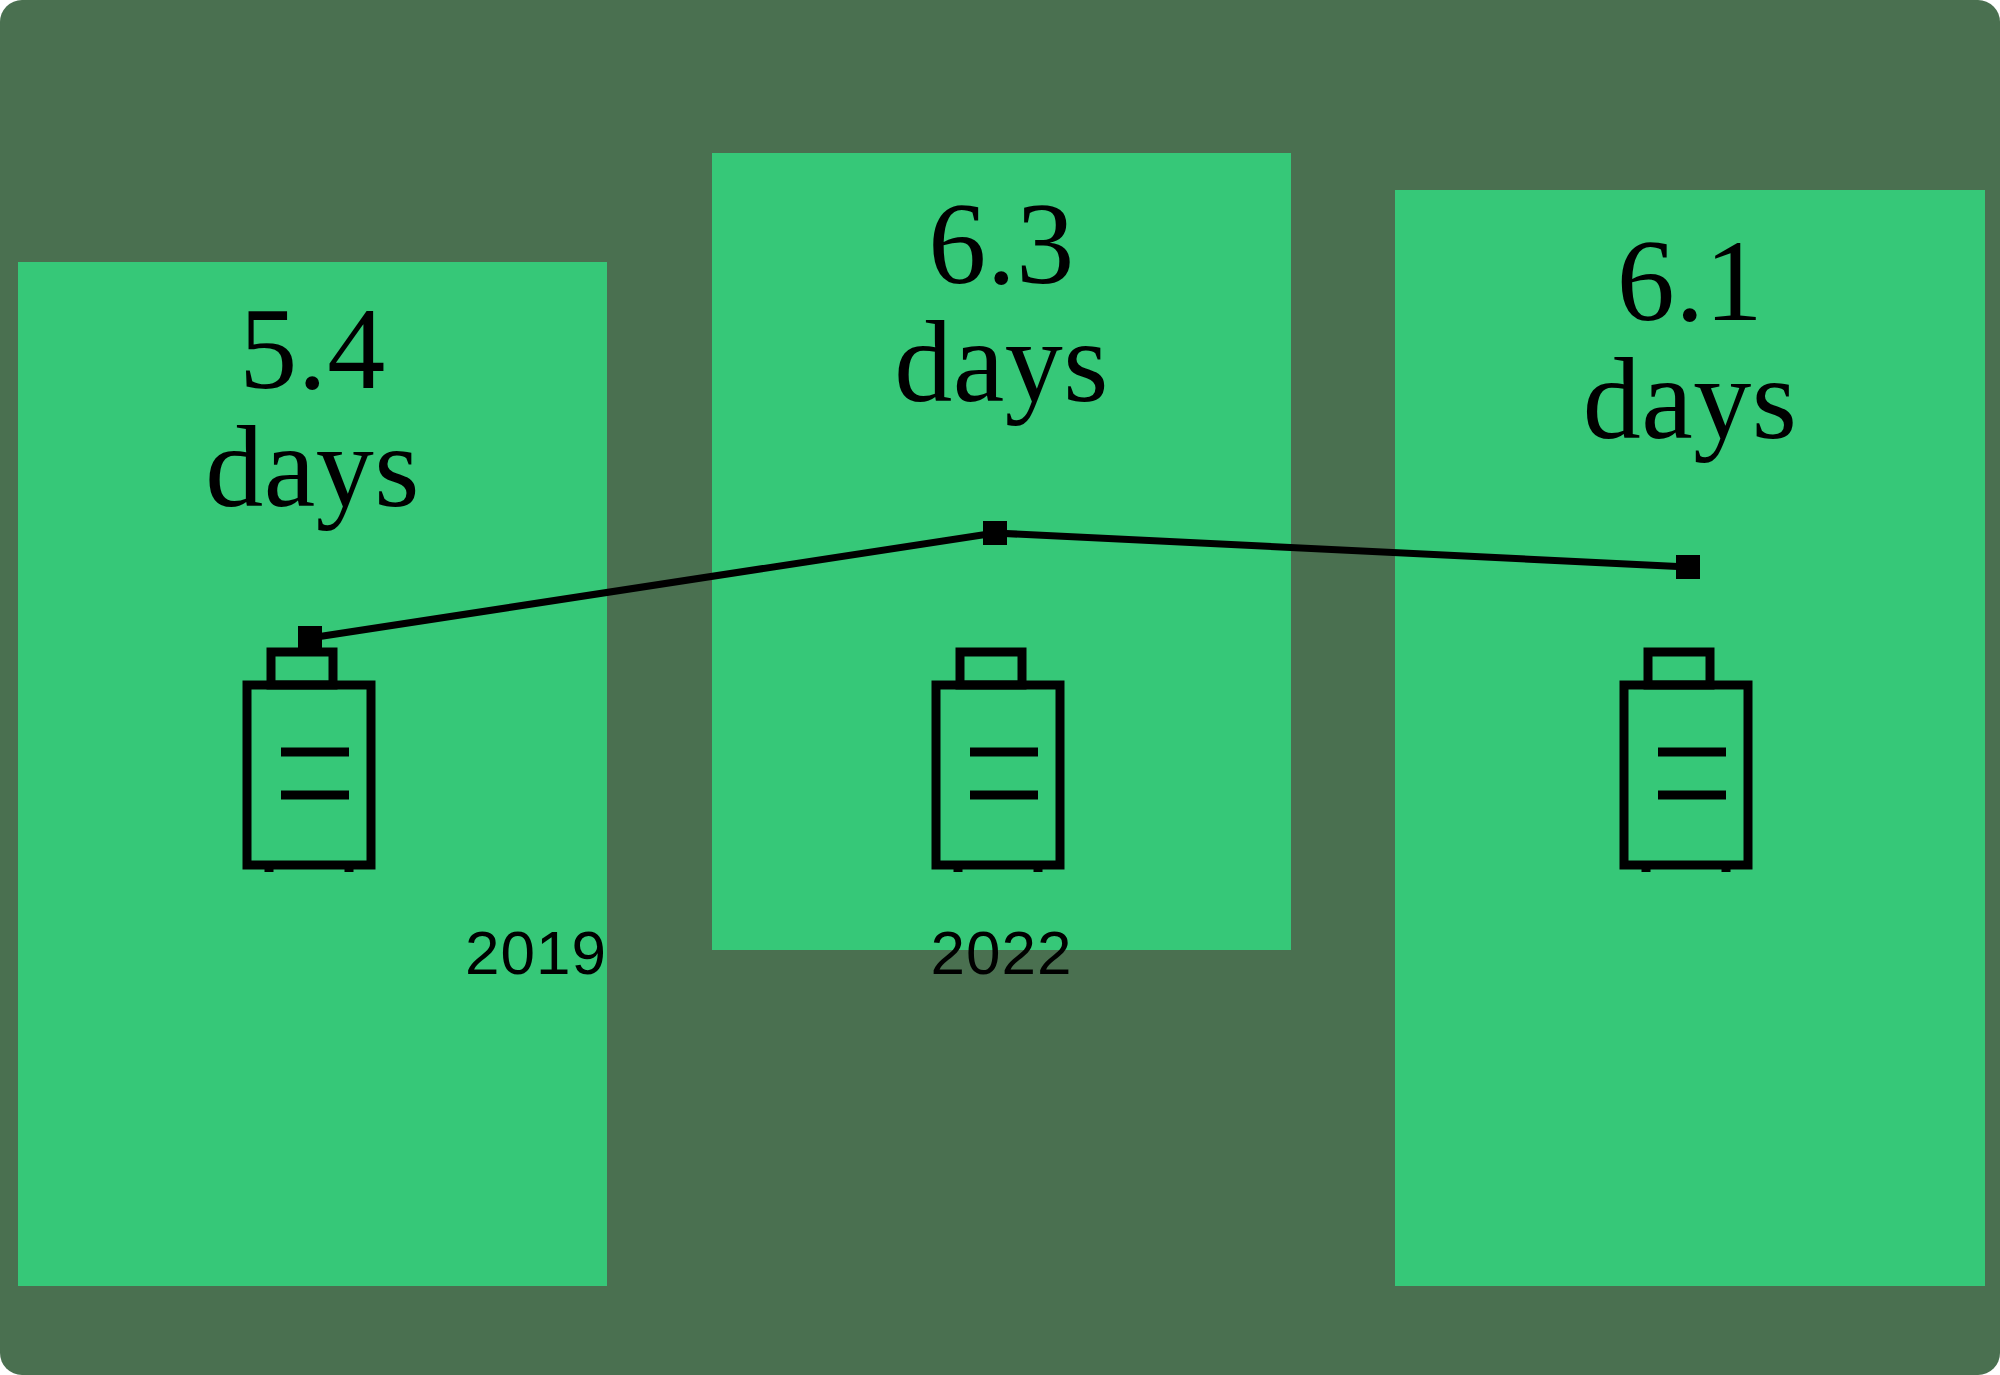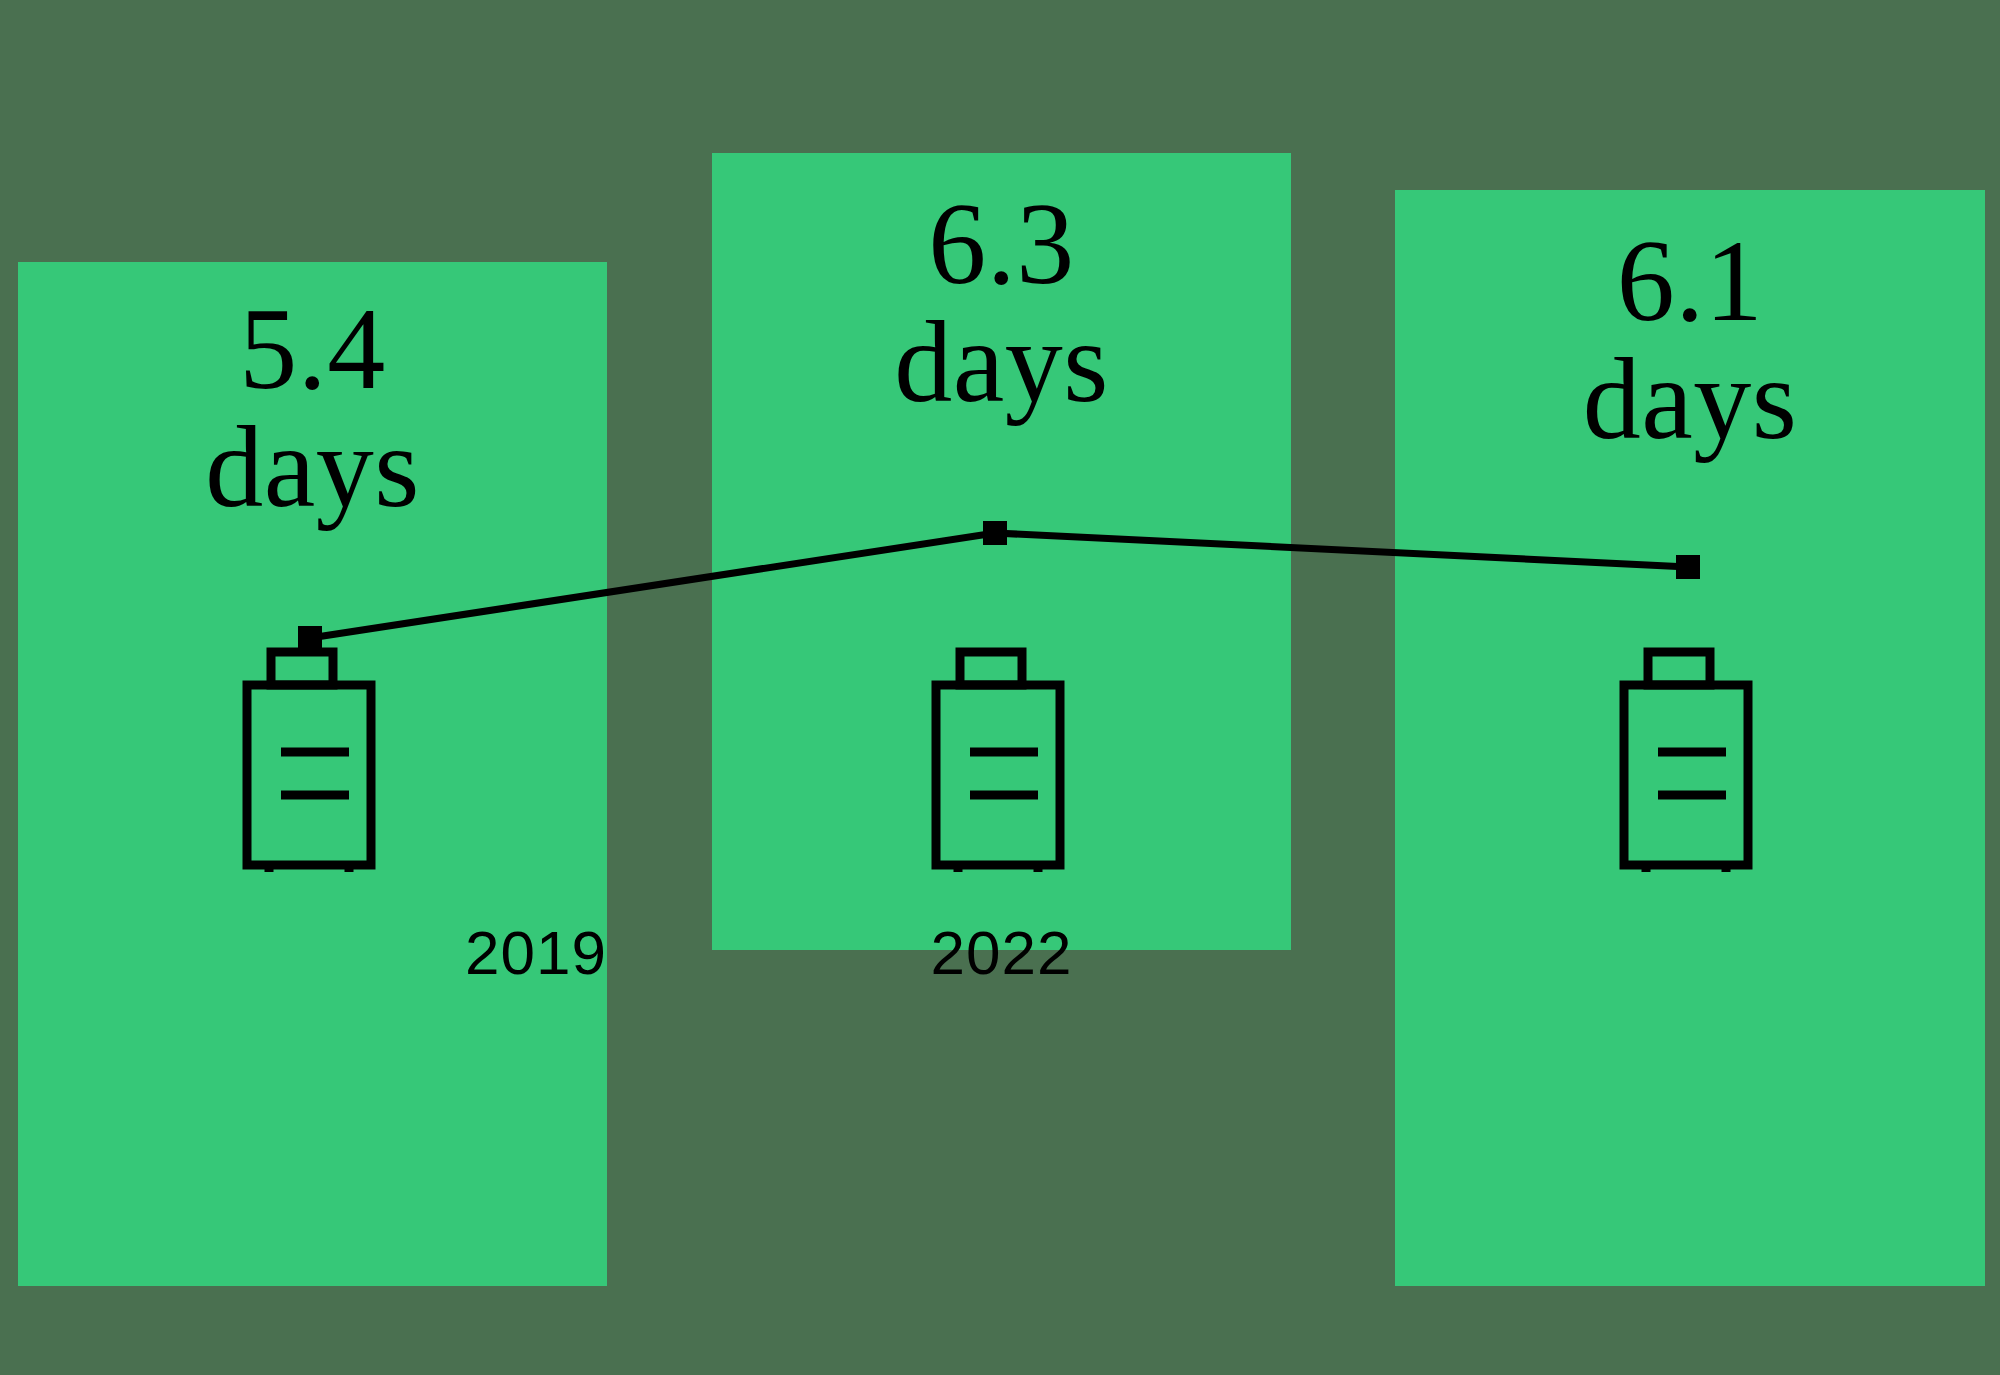--- a/index.html
+++ b/index.html
@@ -11,20 +11,21 @@
     width: 2000px;
     height: 1375px;
     overflow: hidden;
     font-family: "Liberation Sans", sans-serif;
   }
   #chart-root {
     position: relative;
     width: 2000px;
     height: 1375px;
     background: #4a7050;
+    border-radius: 22px;
   }
   .bar {
     position: absolute;
     background: #36c878;
   }
   .bar-label-block {
     position: absolute;
     left: 0;
     right: 0;
     text-align: center;

